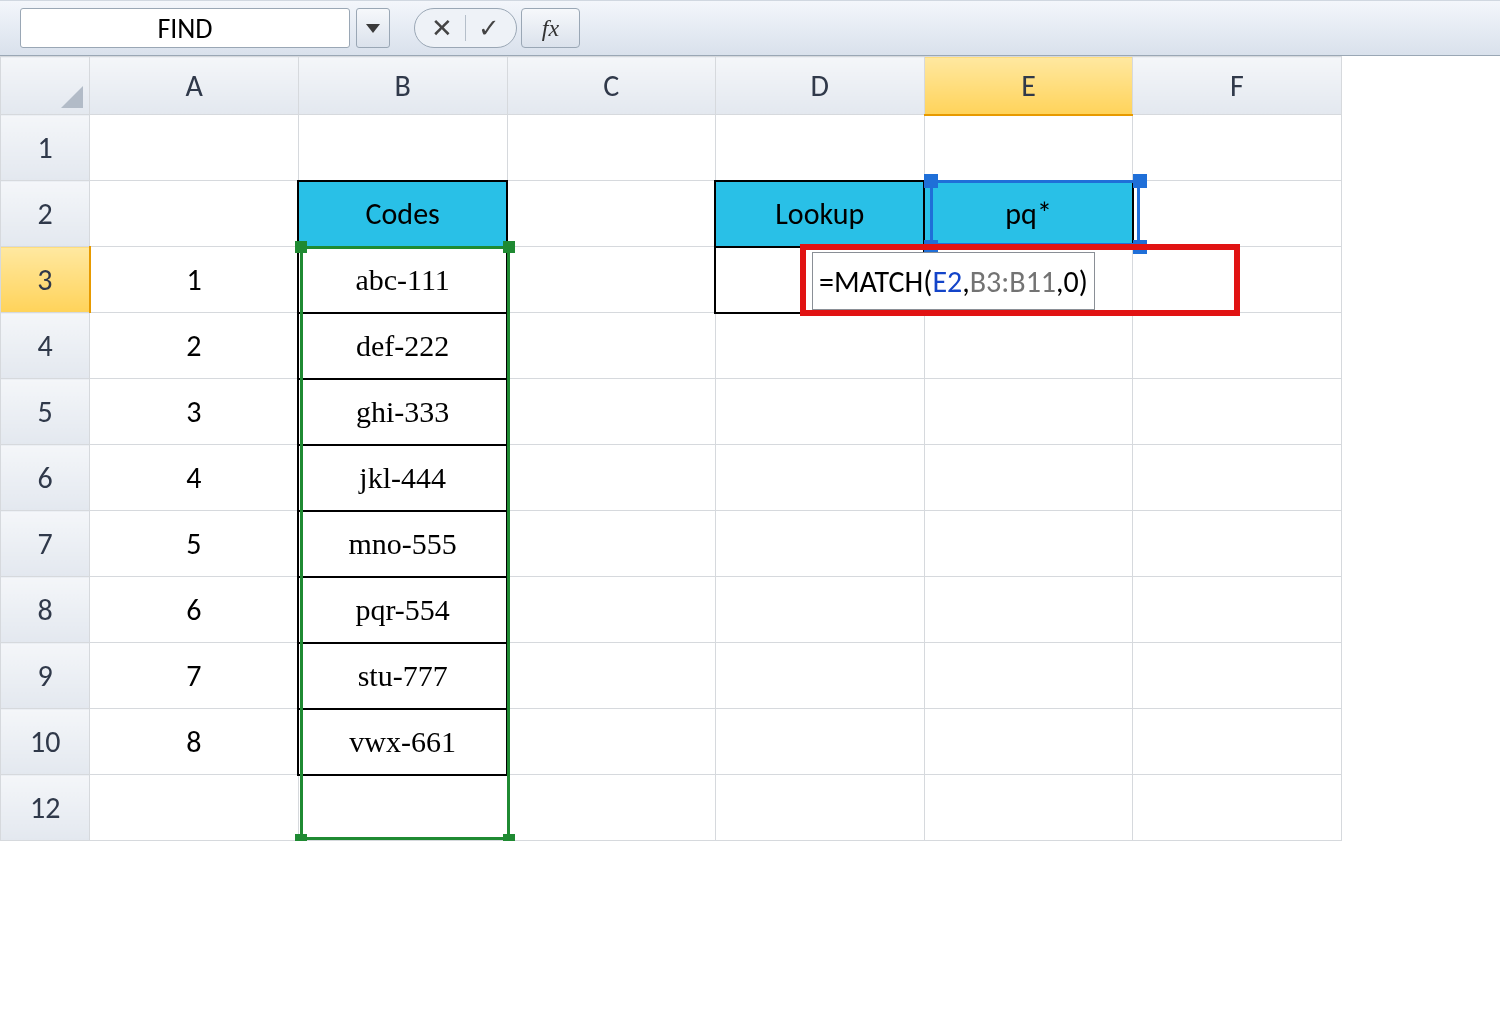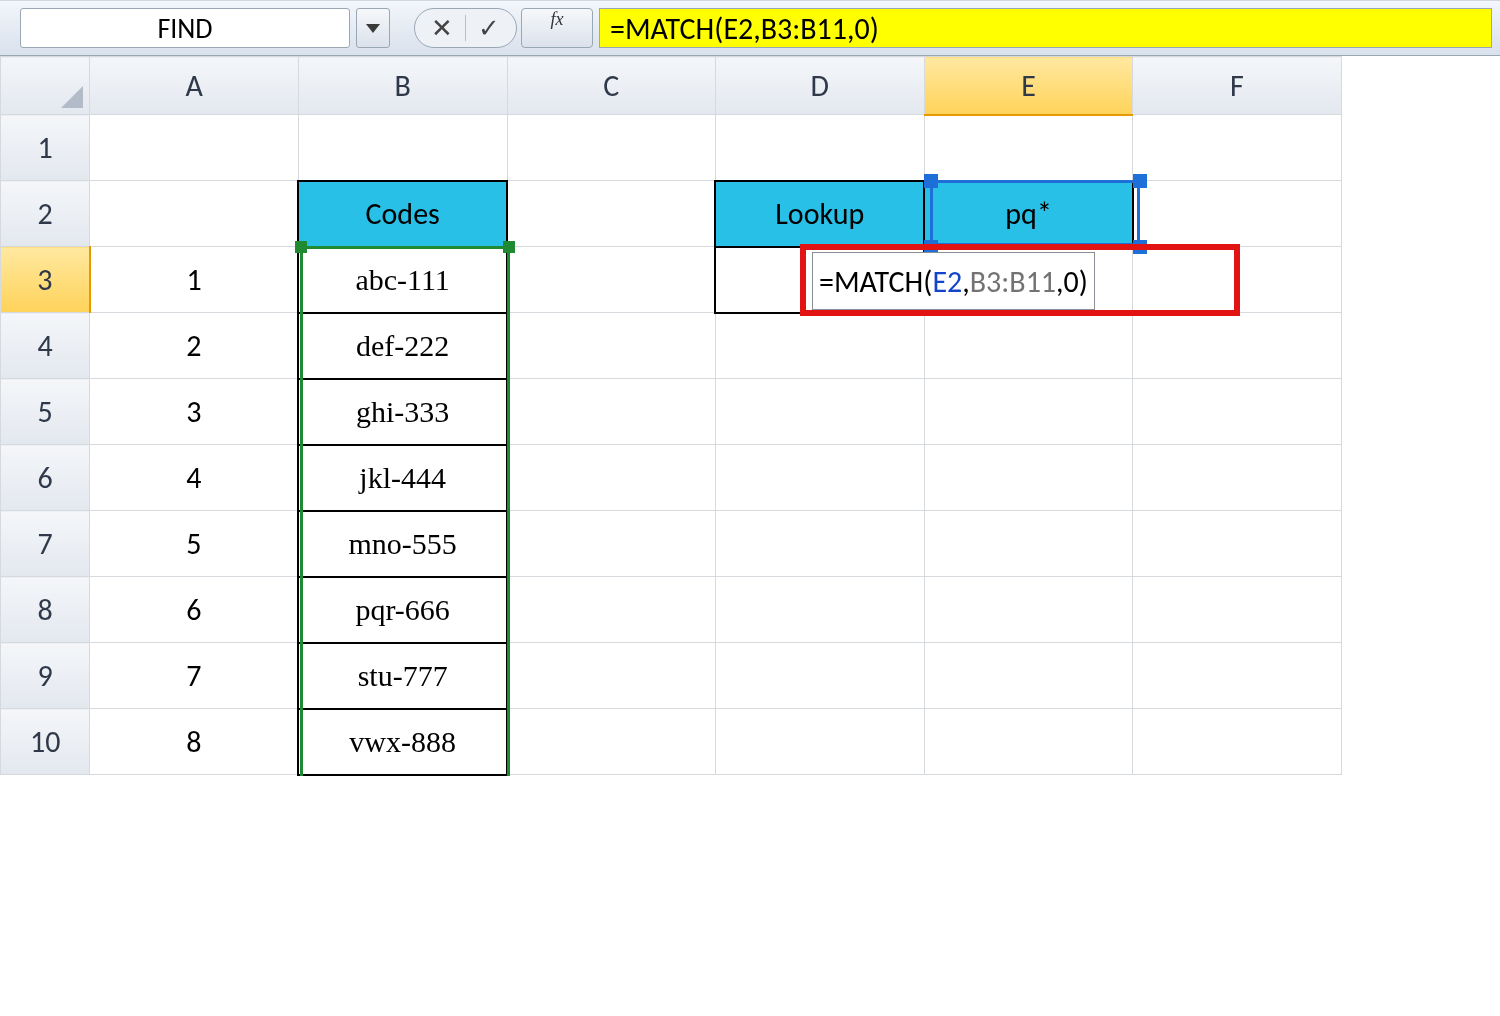--- a/index.html
+++ b/index.html
@@ -64,25 +64,25 @@
     padding:0 6px;
     margin-right:4px;
   }
   .pill-btn {
     width:42px;height:34px;display:flex;align-items:center;justify-content:center;
     font-size:26px;color:#444;
     border-radius:16px;
   }
   .pill-sep { width:1px;height:26px;background:#b5bfca;margin:0 2px;}
   .fx-btn {
-    width:72px;height:40px;
+    width:59px;height:40px;
     border:1px solid #9aa7b5;border-radius:4px;
     background:linear-gradient(#f6f8fb,#dbe2ec);
-    display:flex;justify-content:center;
-    font-style:italic;font-family:"Times New Roman",serif;font-size:18px;color:#333;
+    display:flex;align-items:center;justify-content:center;
+    font-style:italic;font-family:"Times New Roman",serif;font-size:24px;color:#333;
     margin-right:6px;
   }
   .formula-input {
     flex:1;
     margin:7px 8px 7px 0;
     height:40px;
     background:#ffff00;
     border:1px solid #9aa7b5;
     display:flex;align-items:center;
     padding:0 10px;
@@ -217,23 +217,20 @@
       <div class="pill-sep"></div>
       <div class="pill-btn">
         <span>✓</span>
       </div>
     </div>
     <div class="fx-btn">
       <span>fx</span>
     </div>
   </div>
 
-  <div class="formula-input">
-    <span>=MATCH(E2,B3:B11,0)</span>
-  </div>
 </div>
 
 <div class="sheet" style="width:1500px;">
 
   <table class="grid">
     <colgroup>
       <col style="width:90px">
       <col style="width:210px">
       <col style="width:210px">
       <col style="width:210px">
@@ -383,21 +380,21 @@
       </tr>
       <tr>
         <th class="rowhdr"><span>8</span></th>
         <td>
             <div class="cell-inner center">
               <span>6</span>
             </div>
           </td>
         <td class="codes-cell">
             <div class="cell-inner center">
-              <span>pqr-666</span>
+              <span>pqr-554</span>
             </div>
           </td>
         <td></td>
           <td></td>
           <td></td>
           <td></td>
         <td style="border:none"></td>
       </tr>
       <tr>
         <th class="rowhdr"><span>9</span></th>
@@ -419,30 +416,40 @@
       </tr>
       <tr>
         <th class="rowhdr"><span>10</span></th>
         <td>
             <div class="cell-inner center">
               <span>8</span>
             </div>
           </td>
         <td class="codes-cell">
             <div class="cell-inner center">
-              <span>vwx-888</span>
-            </div>
-          </td>
-        <td></td>
-          <td></td>
-          <td></td>
-          <td></td>
-        <td style="border:none"></td>
-      </tr>
-
+              <span>vwx-661</span>
+            </div>
+          </td>
+        <td></td>
+          <td></td>
+          <td></td>
+          <td></td>
+        <td style="border:none"></td>
+      </tr>
+
+      <tr>
+        <th class="rowhdr"><span>12</span></th>
+        <td></td>
+        <td></td>
+        <td></td>
+        <td></td>
+        <td></td>
+        <td></td>
+        <td style="border:none"></td>
+      </tr>
     </tbody>
   </table>
 
   <div class="range-outline" style="left:300px; top:190px; width:210px; height:594px;"></div>
   <div class="range-handle" style="left:295px; top:185px;"></div>
   <div class="range-handle" style="left:503px; top:185px;"></div>
   <div class="range-handle" style="left:295px; top:778px;"></div>
   <div class="range-handle" style="left:503px; top:778px;"></div>
 
   <div class="sel-outline" style="left:930px; top:124px; width:210px; height:66px;"></div>

